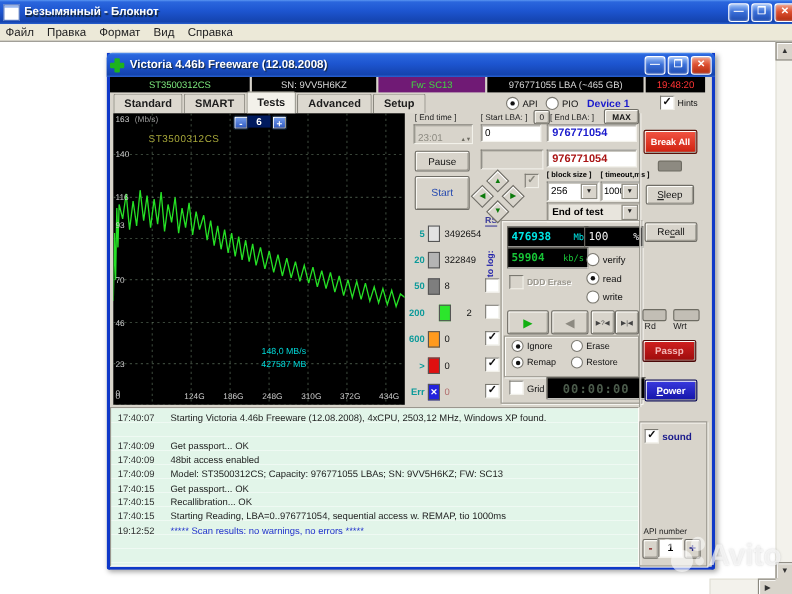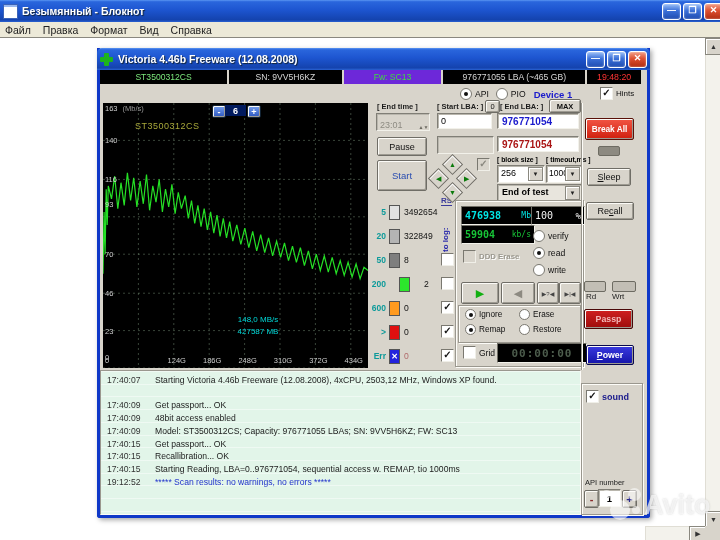--- a/index.html
+++ b/index.html
@@ -13,21 +13,21 @@
     color:#fff;font-size:9px;line-height:13px;text-align:center;font-weight:bold}
   .winbtn.close{background:linear-gradient(180deg,#f0a088,#dd4f30 45%,#b02c10)}
   .btn{background:#d8d4cb;border:1px solid #6f6d66;border-radius:2px;
     box-shadow:inset 1px 1px 0 #fcfbf7,inset -1px -1px 0 #9d9a91;
     font-size:9px;color:#111;display:flex;align-items:center;justify-content:center;cursor:default}
   .sunk{background:#fff;border:1px solid;border-color:#807e76 #f2f1ea #f2f1ea #807e76;box-shadow:inset 1px 1px 0 #b9b6ad}
   .sunk-dis{background:#d8d4cb;border:1px solid;border-color:#807e76 #f2f1ea #f2f1ea #807e76;box-shadow:inset 1px 1px 0 #b9b6ad}
   .groove{border:1px solid #9a978e;box-shadow:1px 1px 0 #fdfcf8,inset 1px 1px 0 #fdfcf8}
   .lcd{background:#000;border:1px solid;border-color:#706e66 #f2f1ea #f2f1ea #706e66;
     font-family:"DejaVu Sans Mono",monospace;display:flex;align-items:center;padding:0 3px}
-  .lbl{font-size:7.5px;font-weight:bold;color:#1c1c1c;white-space:nowrap}
+  .lbl{font-size:7.5px;font-weight:normal;color:#1c1c1c;white-space:nowrap}
   .cb{width:11px;height:11px;background:#fff;border:1px solid;border-color:#7a7870 #f0efe8 #f0efe8 #7a7870;
     font-size:10px;line-height:10px;text-align:center;color:#111;font-weight:bold}
   .cb.dis{background:#d8d4cb;color:#8a887f}
   .radio{width:10px;height:10px;border-radius:50%;background:#fff;border:1px solid #7a7870;position:relative}
   .radio.on::after{content:"";position:absolute;left:2.5px;top:2.5px;width:4px;height:4px;border-radius:50%;background:#111}
   .rlabel{font-size:8.6px;color:#111;margin-left:3px;white-space:nowrap}
   .dd-btn{position:absolute;right:1px;top:1px;bottom:1px;width:13px;background:#d8d4cb;border:1px solid #8a887f;
     box-shadow:inset 1px 1px 0 #fff;font-size:6px;color:#222;display:flex;align-items:center;justify-content:center}
   .tick{position:absolute;font-size:7.5px;color:#cfcfcf;white-space:nowrap}
   .diamond{position:absolute;width:13px;height:13px;background:#d8d4cb;border:1px solid #6f6d66;
@@ -80,25 +80,32 @@
     </span>
     <span style="flex:1;text-shadow:1px 1px 1px #123">Victoria 4.46b Freeware (12.08.2008)</span>
     <span class="winbtn">—</span>
     <span class="winbtn">❐</span>
     <span class="winbtn close">✕</span>
   </div>
 
   <div class="abs" style="left:100px;top:70px;width:541px;height:14px;background:#d8d4cb;display:flex;gap:2px">
     <span style="flex:2.6;background:#000;color:#7ce87c;font-size:8.6px;display:flex;align-items:center;justify-content:center">ST3500312CS</span>
     <span style="flex:2.3;background:#000;color:#d8d8d8;font-size:8.6px;display:flex;align-items:center;justify-content:center">SN: 9VV5H6KZ</span>
-    <span style="flex:2;background:#6d28d9;color:#3fdd3f;font-size:8.6px;display:flex;align-items:center;justify-content:center">Fw: SC13</span>
+    <span style="flex:2;background:#701a75;color:#3fdd3f;font-size:8.6px;display:flex;align-items:center;justify-content:center">Fw: SC13</span>
     <span style="flex:2.9;background:#000;color:#d8d8d8;font-size:8.6px;display:flex;align-items:center;justify-content:center">976771055 LBA (~465 GB)</span>
     <span style="flex:1.1;background:#000;color:#ff3434;font-size:8.8px;display:flex;align-items:center;justify-content:center">19:48:20</span>
   </div>
 
+  <div class="abs" id="tabbar" style="left:103px;top:85px;width:330px;height:18px;display:flex;align-items:flex-end">
+      <div class="tab">Standard</div>
+      <div class="tab">SMART</div>
+      <div class="tab active">Tests</div>
+      <div class="tab">Advanced</div>
+      <div class="tab">Setup</div>
+    </div>
   <div class="abs" style="left:460px;top:87px;width:130px;height:14px;display:flex;align-items:center">
     <span class="radio on"></span>
     <span class="rlabel">API</span>
     <span class="radio" style="margin-left:7px"></span>
     <span class="rlabel">PIO</span>
     <span style="margin-left:8px;font-size:9.5px;font-weight:bold;color:#1a1acc;white-space:nowrap">Device 1</span>
   </div>
   <div class="abs" style="left:600px;top:87px;display:flex;align-items:center">
     <span class="cb">✓</span>
     <span class="rlabel" style="font-size:8px">Hints</span>

